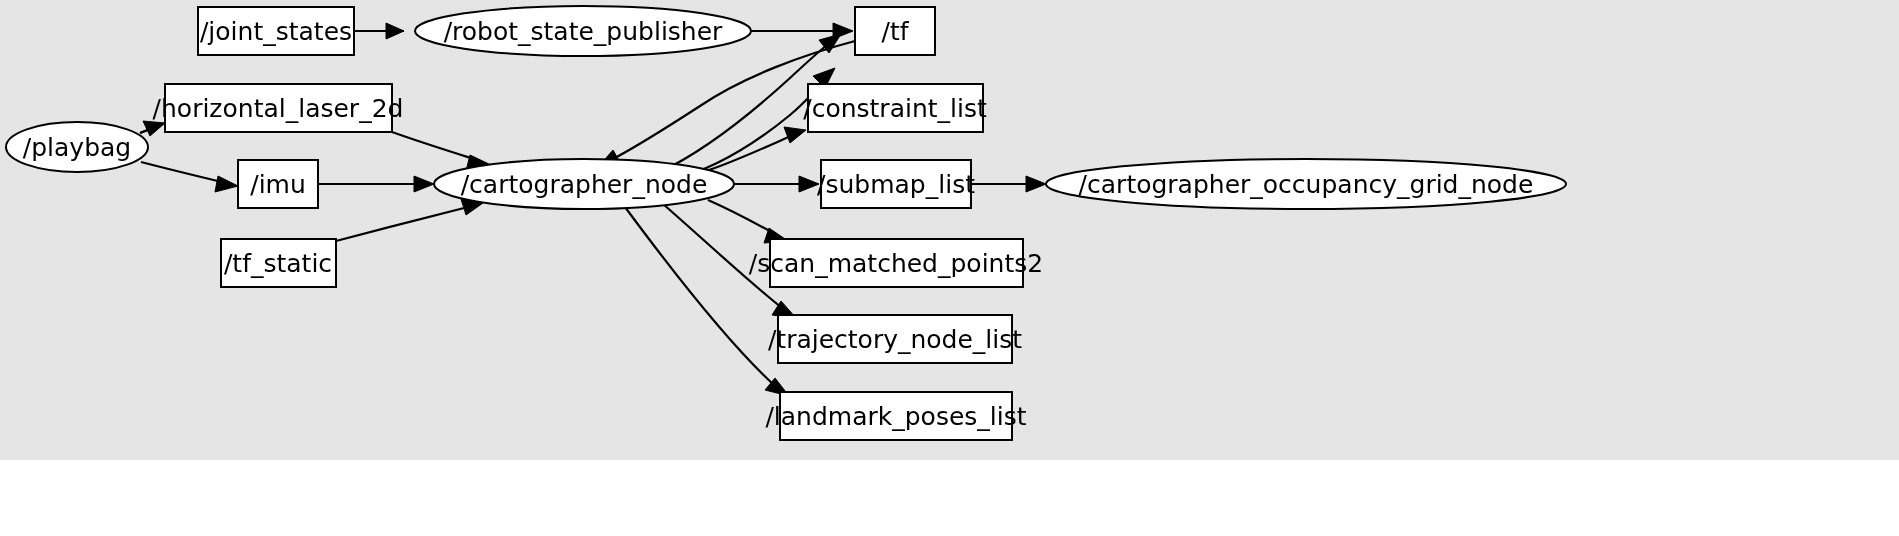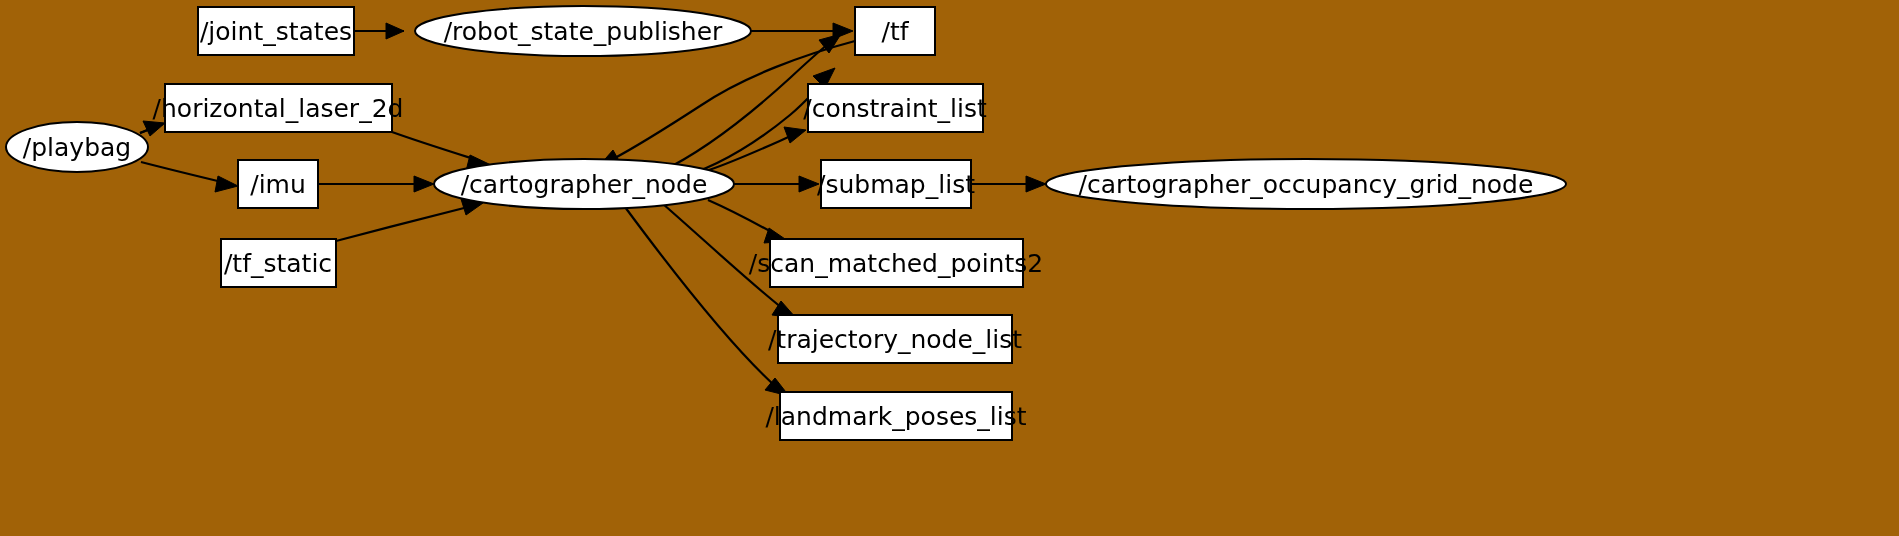--- a/index.html
+++ b/index.html
@@ -3,22 +3,22 @@
 <meta charset="utf-8">
 <style>
   html, body {
     margin: 0;
     padding: 0;
     background: #ffffff;
   }
   #graph-root {
     position: relative;
     width: 1899px;
-    height: 536px;
-    background: #a16207;
+    height: 460px;
+    background: #e5e5e5;
     overflow: hidden;
     font-family: "DejaVu Sans", sans-serif;
   }
   svg#graph-canvas {
     display: block;
     width: 1899px;
     height: 536px;
   }
   .node-shape {
     fill: #ffffff;

